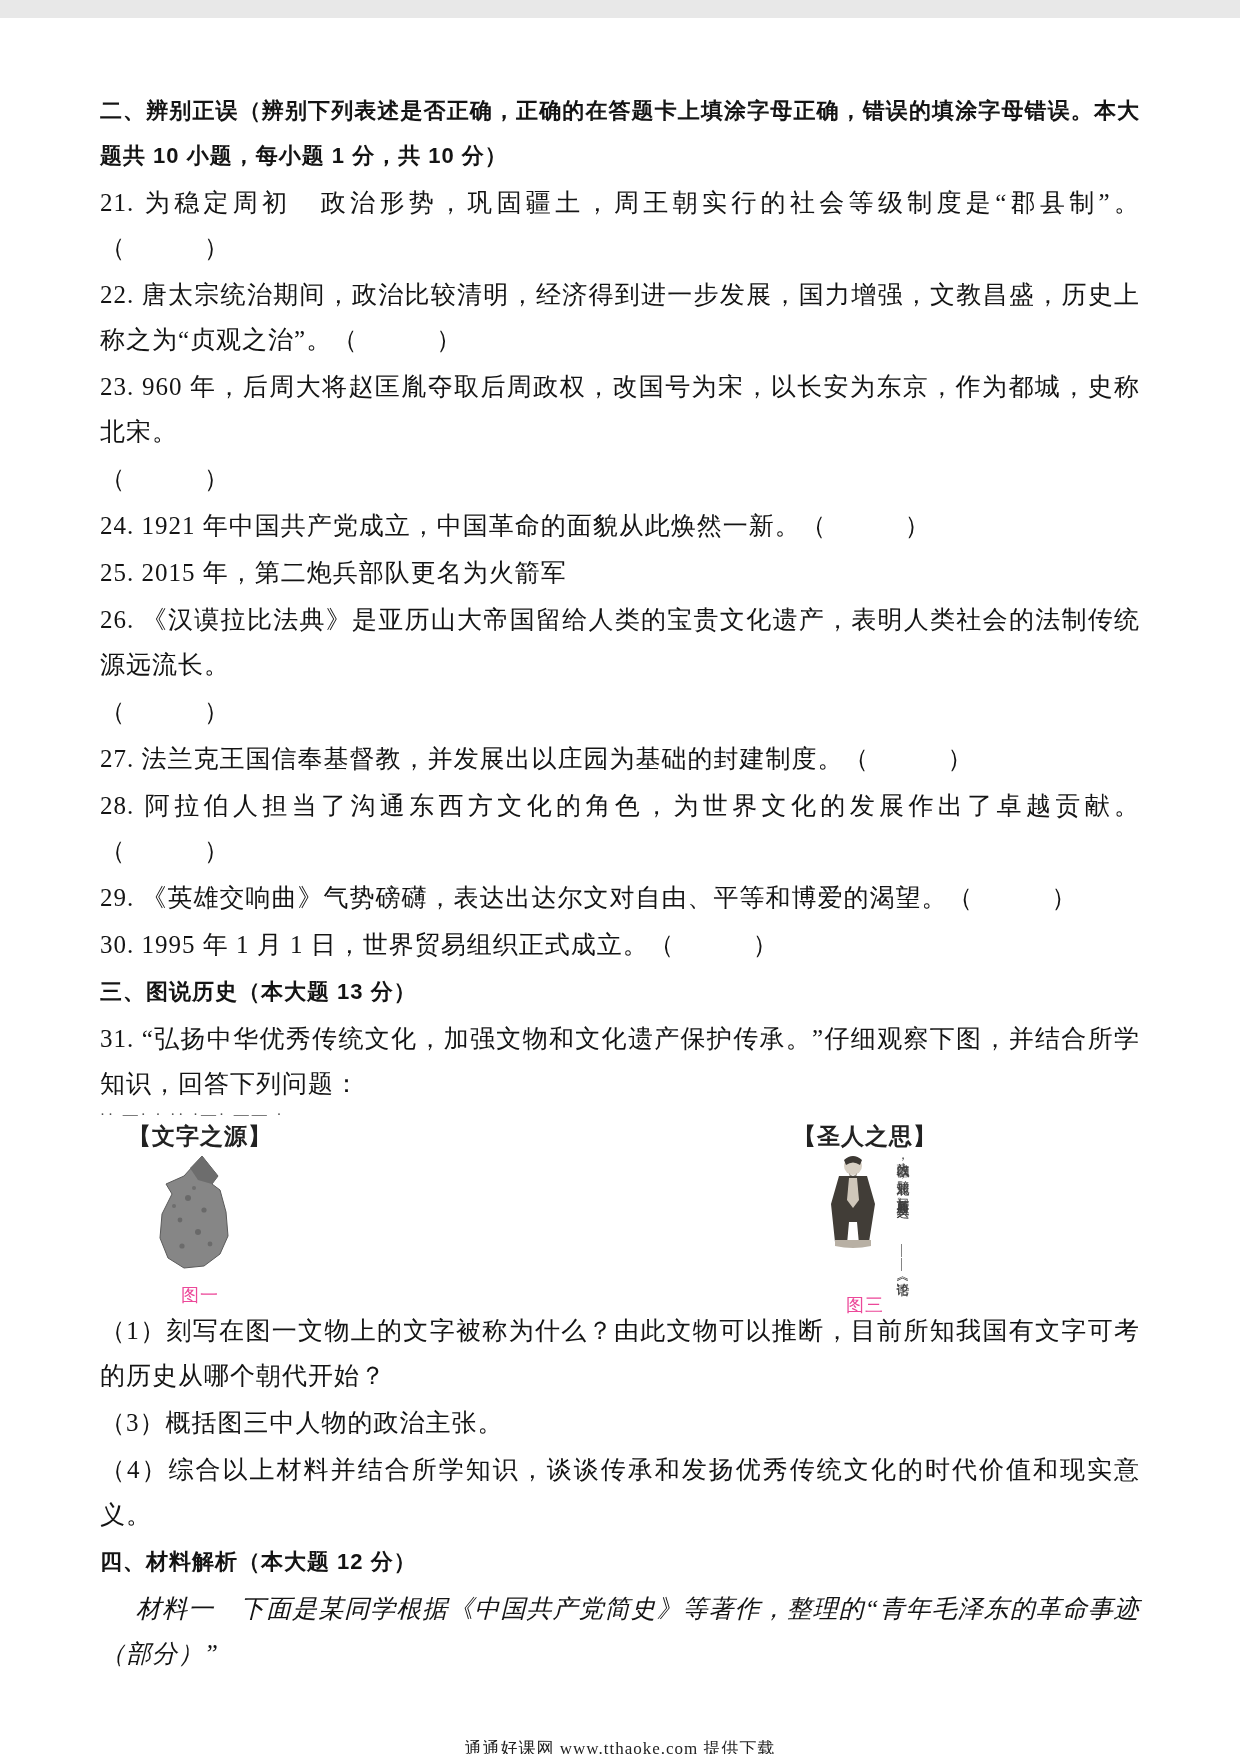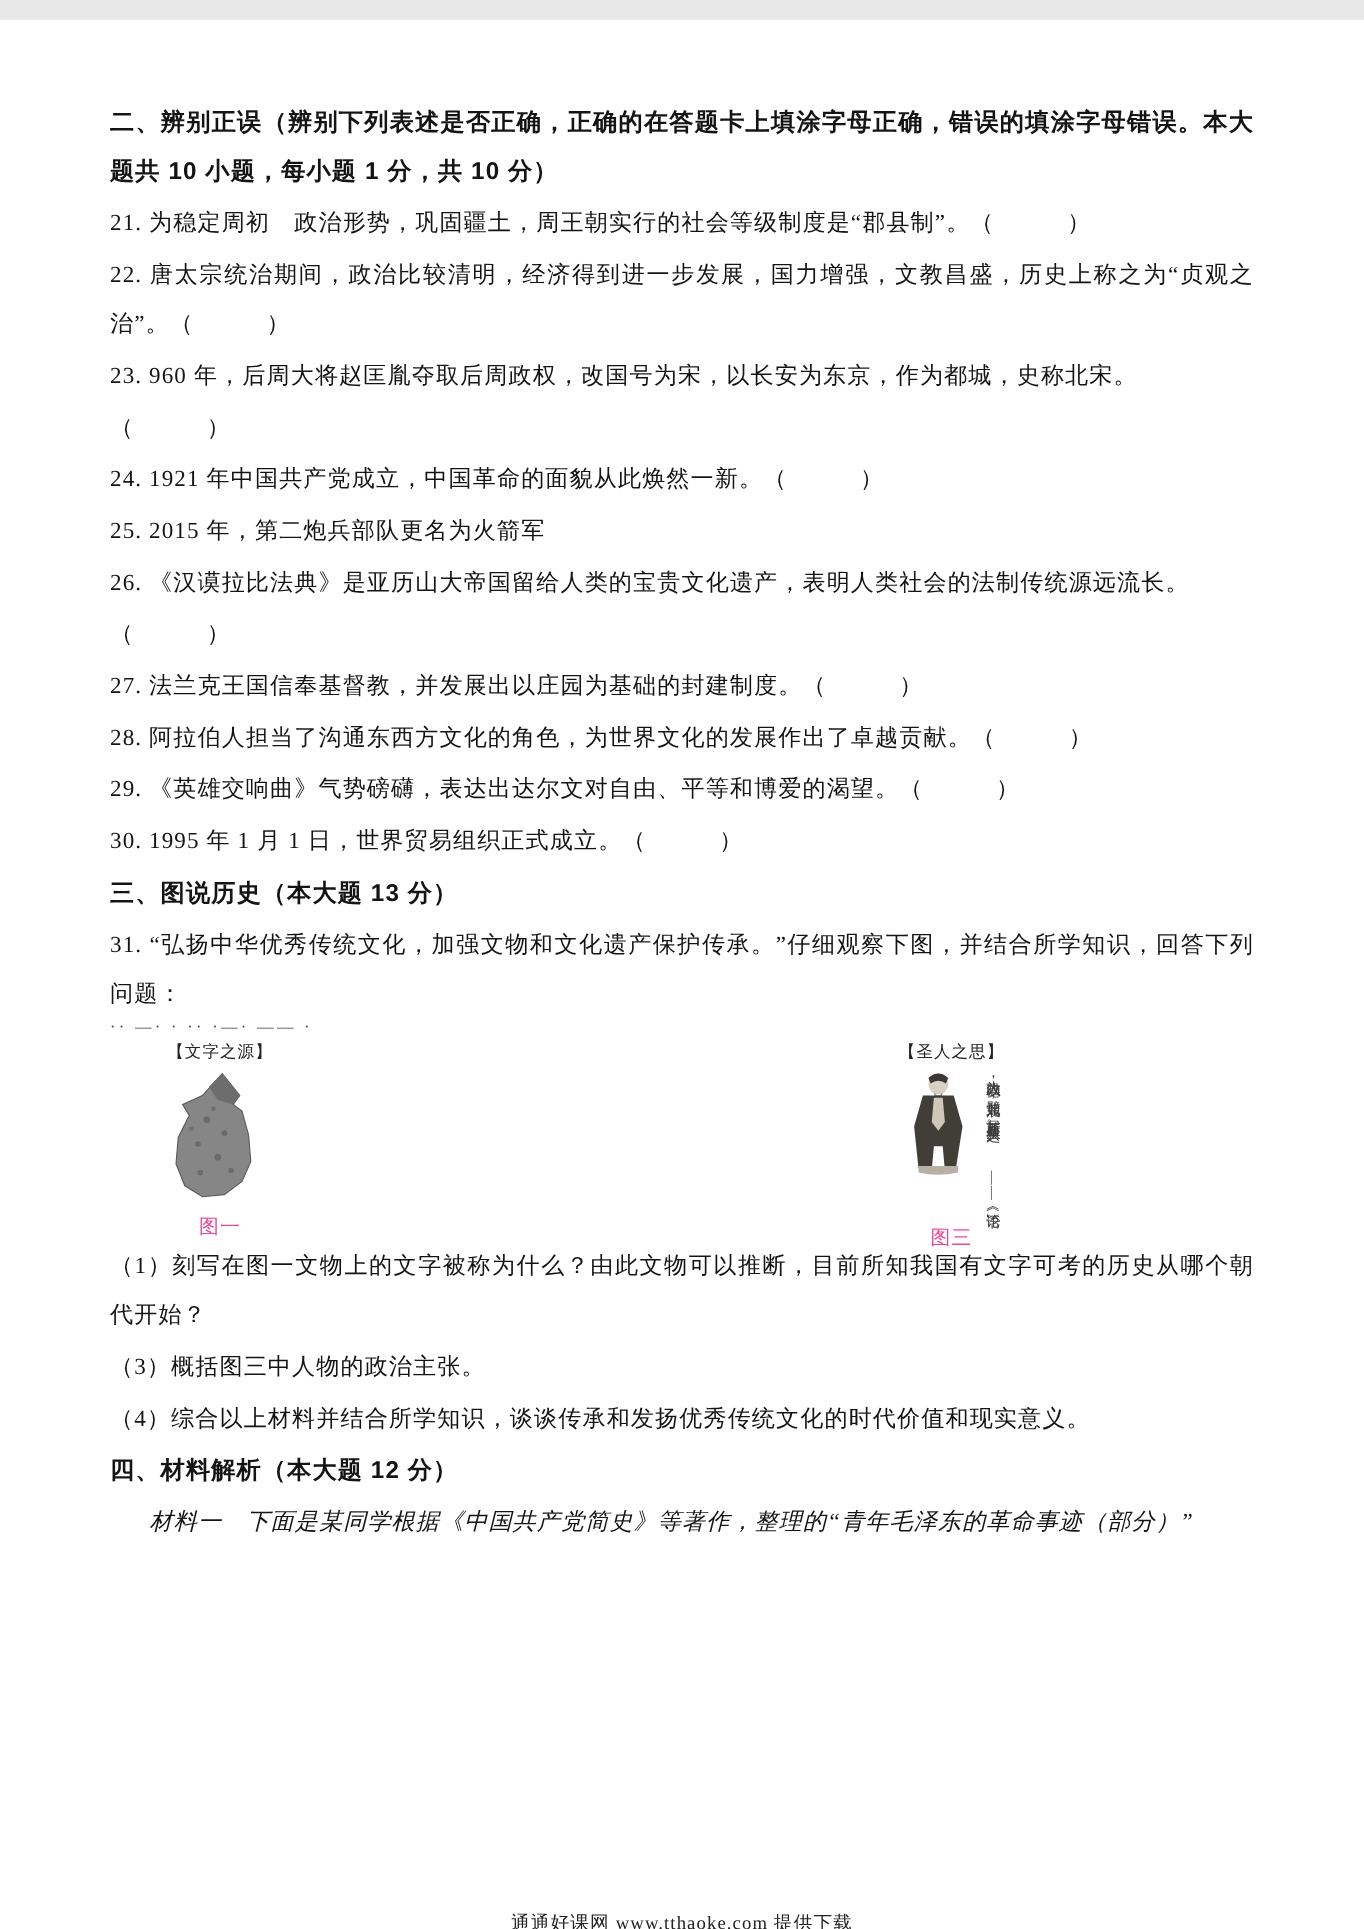--- a/index.html
+++ b/index.html
@@ -8,21 +8,21 @@
     width:1240px;height:1754px;
     margin:18px auto;
     background:#ffffff;
     color:#141414;
     font-family:"Liberation Serif","DejaVu Serif",serif;
     overflow:hidden;
   }
   .doc{padding:70px 100px 0 100px;}
   .doc p{
     margin:0 0 2px 0;
-    font-size:21px;
+    font-size:25px;
     line-height:45px;
     letter-spacing:1px;
     text-align:justify;
   }
   p.heading{
     font-family:"Liberation Sans","DejaVu Sans",sans-serif;
     font-weight:bold;
     font-size:22px;
     letter-spacing:1px;
   }
@@ -39,21 +39,21 @@
     line-height:13px;white-space:nowrap;
   }
   .fig{
     position:absolute;top:16px;height:182px;
     display:flex;flex-direction:column;align-items:center;
   }
   .fig1{left:10px;width:180px;}
   .fig2{left:240px;width:320px;}
   .fig3{left:630px;width:270px;}
   .fig-label{
-    font-size:15px;font-weight:normal;letter-spacing:1px;
+    font-size:23px;font-weight:bold;letter-spacing:1px;
     line-height:26px;color:#222;
   }
   .fig-sub{font-size:19px;line-height:26px;color:#222;letter-spacing:1px;}
   .fig-art{margin-top:4px;}
   .fig2 .fig-art{margin-top:2px;}
   .fig-caption{
     margin-top:auto;
     font-size:18px;line-height:22px;color:#ec4899;letter-spacing:1px;
   }
   .fig3-body{display:flex;flex-direction:row;align-items:flex-start;margin-top:2px;}

